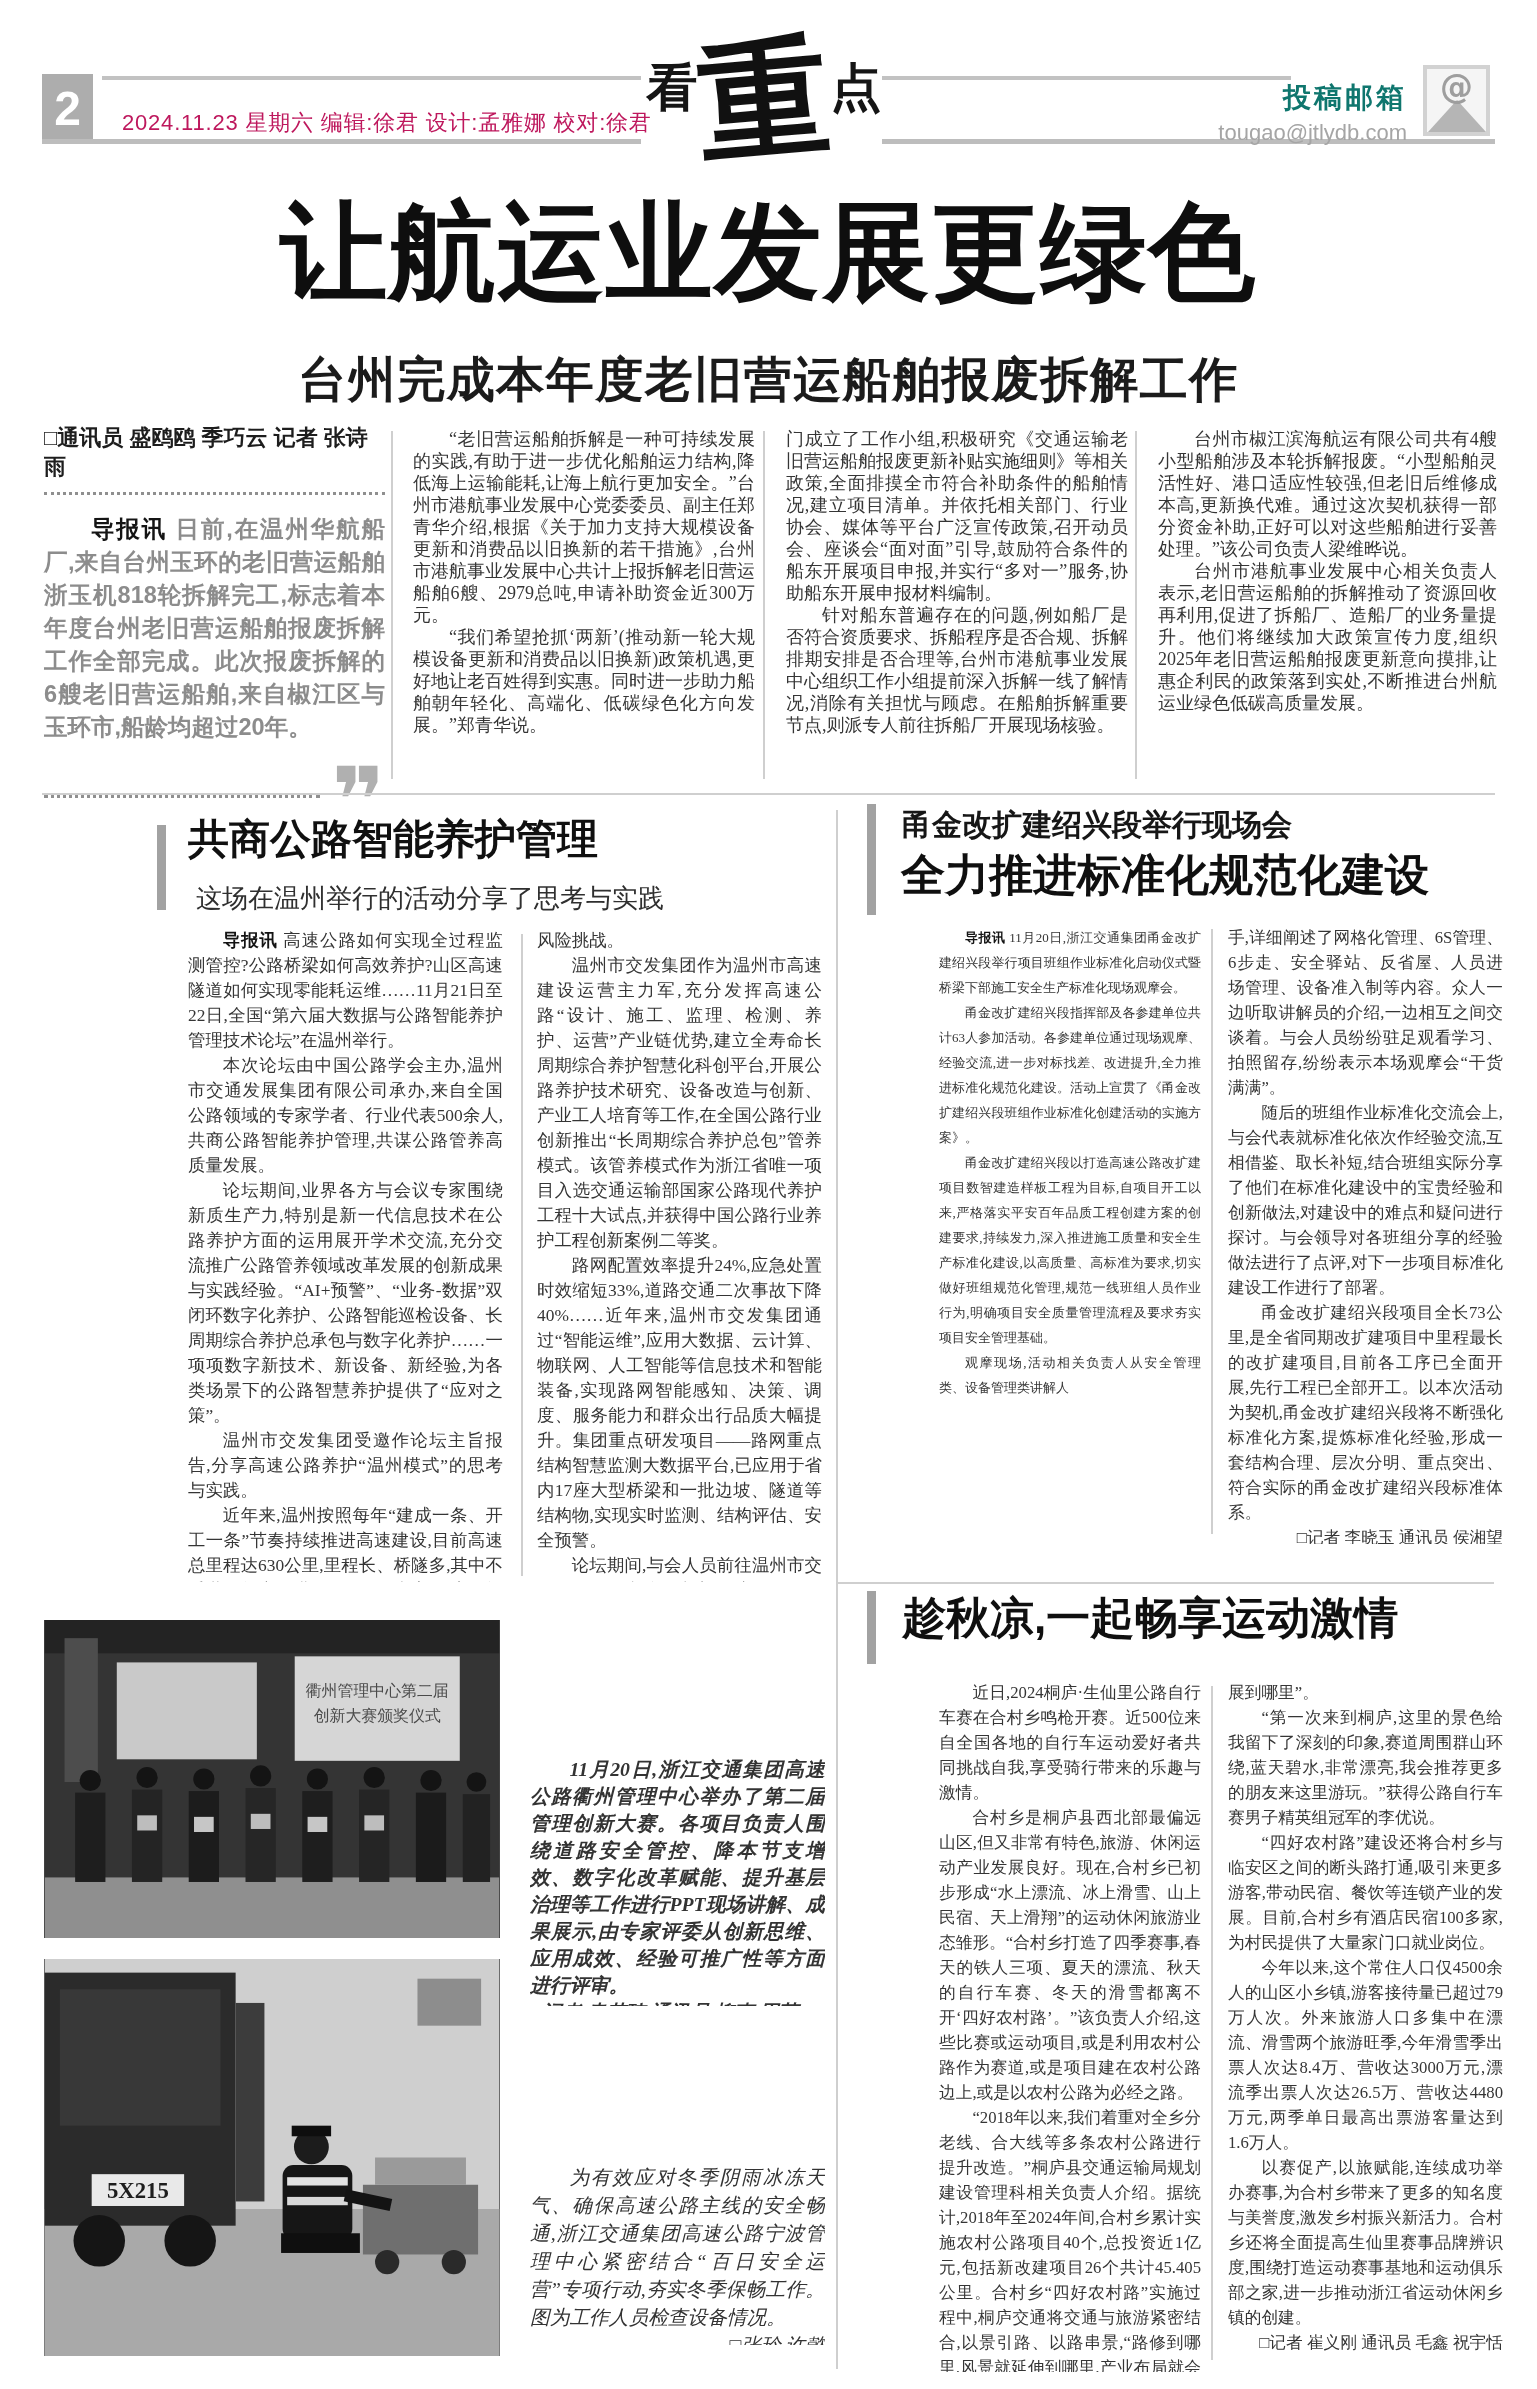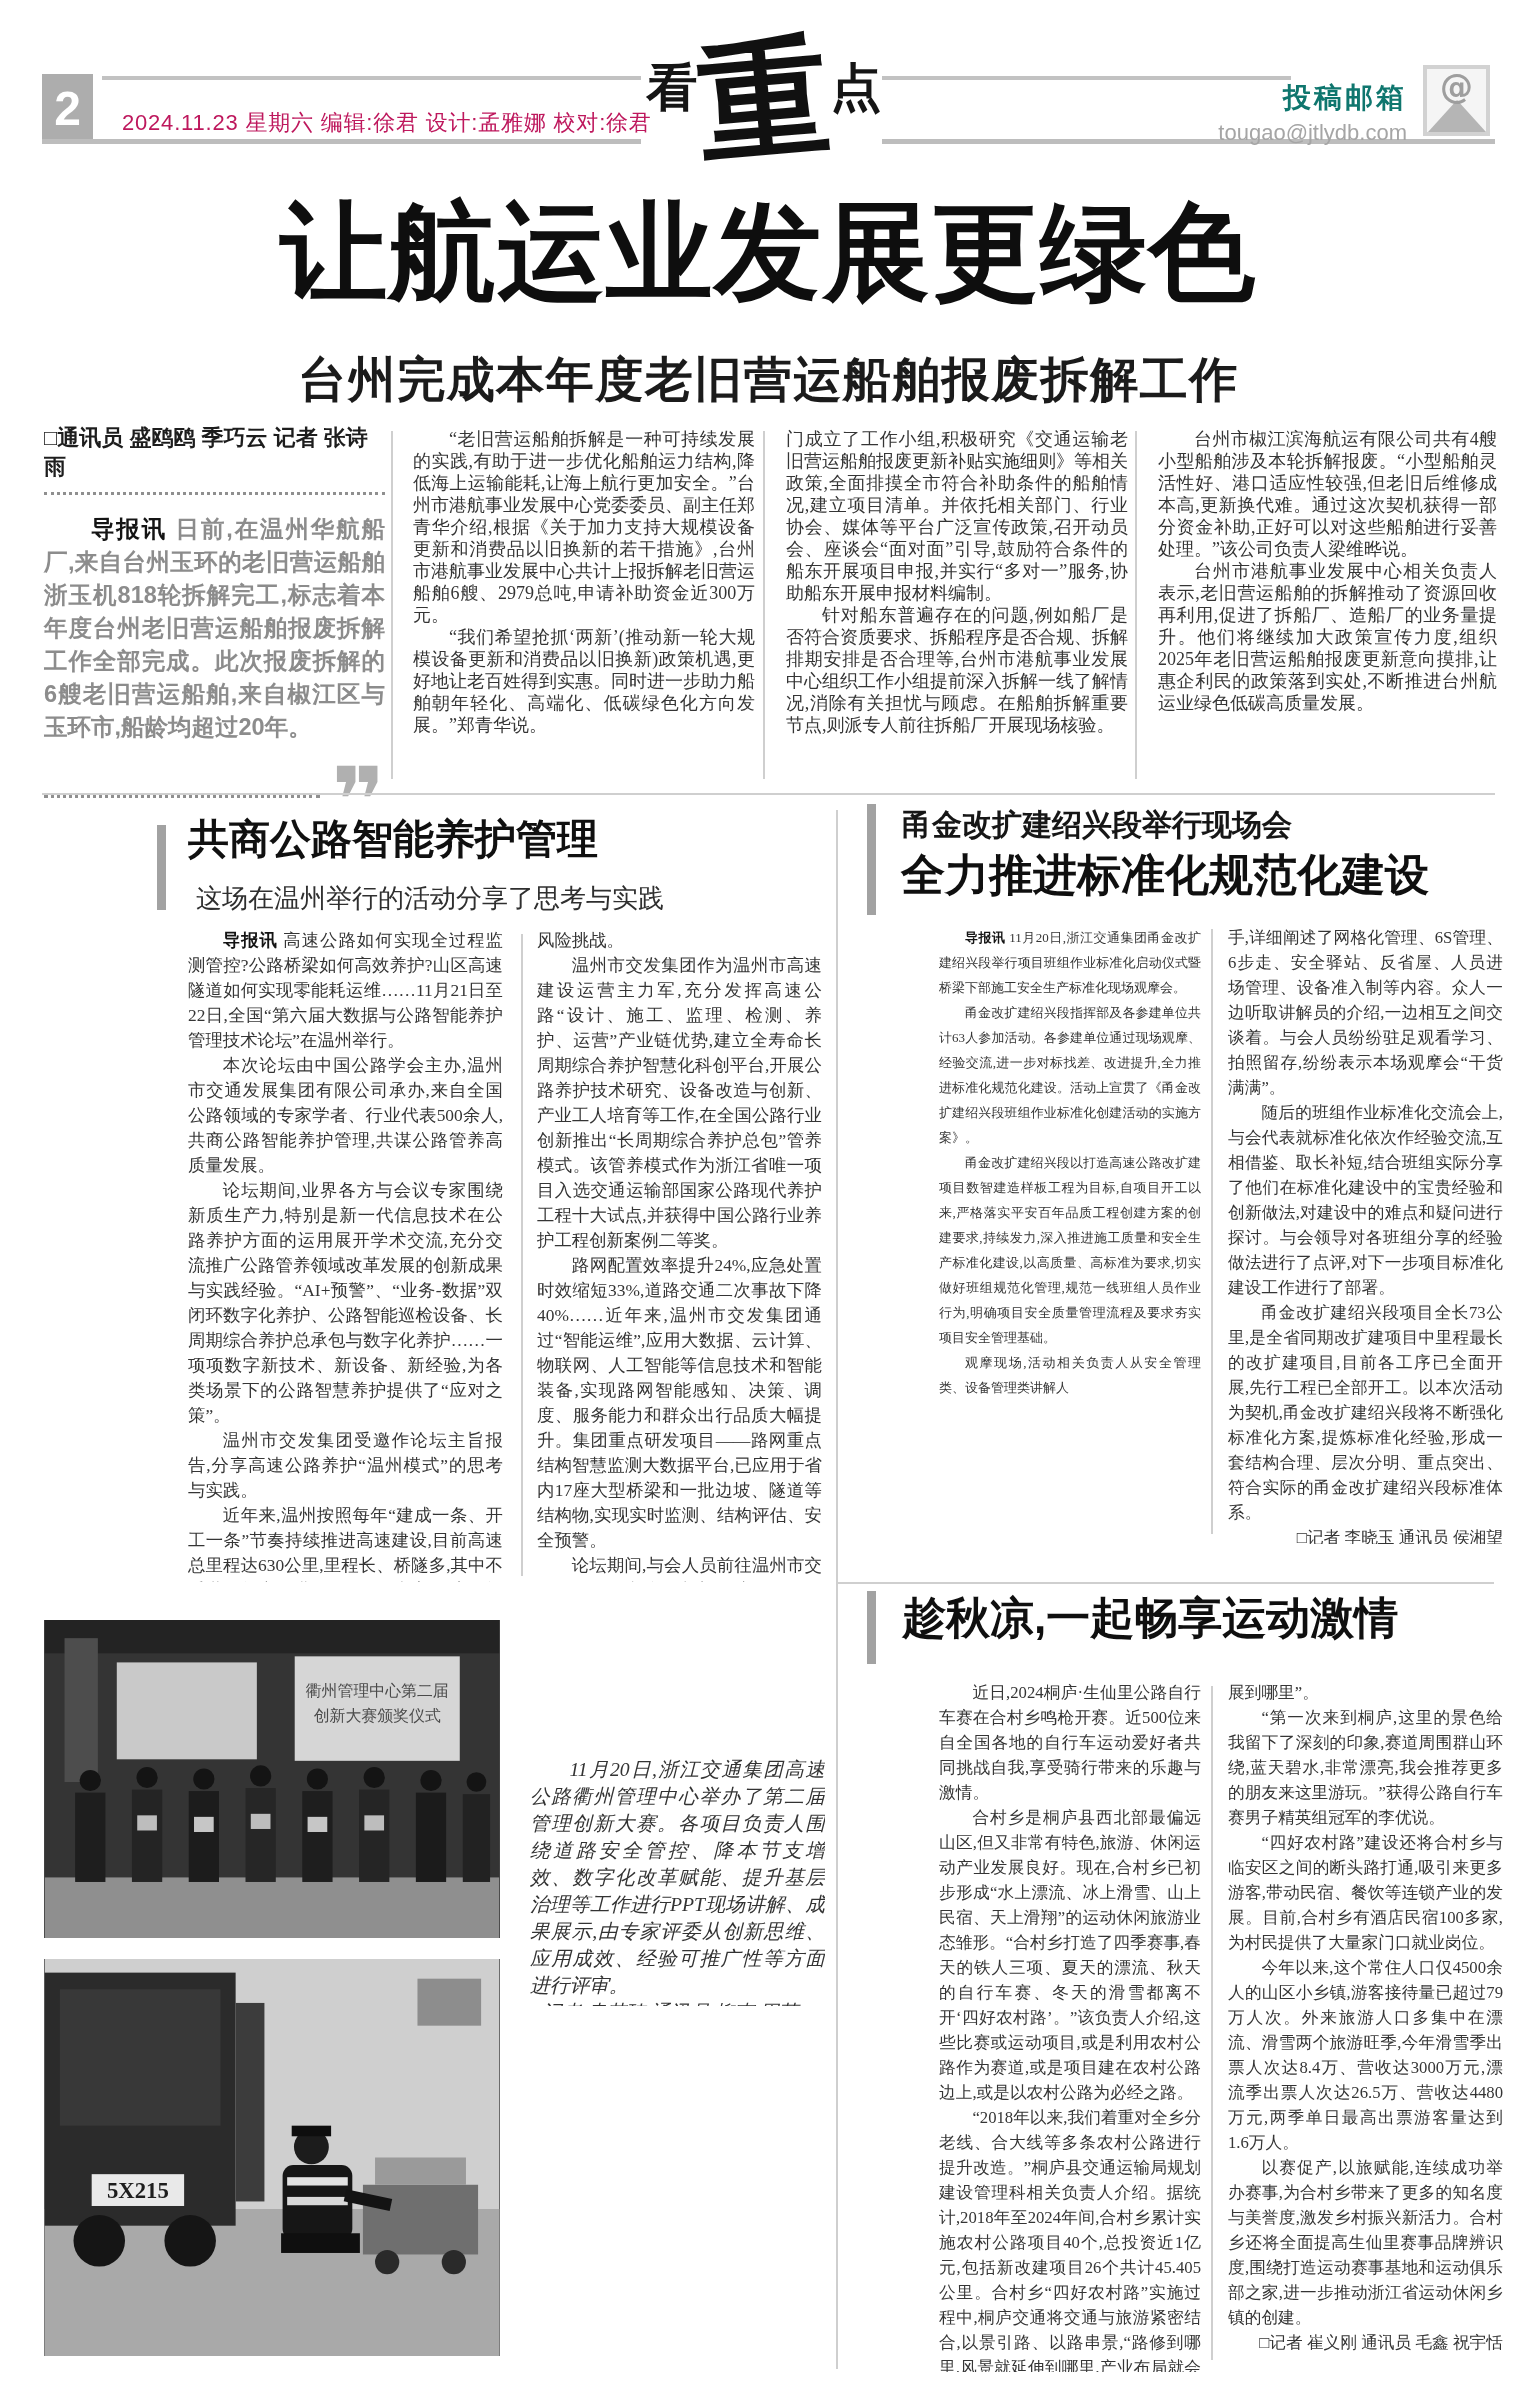--- a/index.html
+++ b/index.html
@@ -73,21 +73,21 @@
   
   .a4title{left:902px;top:1594px;margin:0;font:900 44px/1.1 "Liberation Sans",sans-serif;color:#0f0f0f;}
   .a4c1{left:939px;top:1680px;width:262px;height:692px;font-size:16.7px;line-height:25px;}
   .a4c2{left:1228px;top:1680px;width:275px;height:695px;font-size:16.7px;line-height:25px;}
 
   .photo{position:absolute;background:#444;}
   .photo svg{display:block;width:100%;height:100%;}
   .cap{position:absolute;font-style:italic;color:#333;text-align:justify;overflow:hidden;}
   .cap p{margin:0;text-indent:2em;}
   .cap .capsig{text-indent:0;}
-  .cap1{left:530px;top:1756px;width:295px;height:250px;font-size:19.7px;line-height:27px;}
+  .cap1{left:530px;top:1756px;width:295px;height:250px;font-size:19.7px;line-height:27px;font-weight:bold;}
   .cap2{left:530px;top:2163px;width:295px;height:182px;font-size:19.7px;line-height:28px;}
   .cap2 .capsig{text-align:right;}
 </style>
 </head>
 <body>
 
 <div class="page">
 
   <div class="abs pagebox">2</div>
   <div class="abs hr-tl"></div>
@@ -282,15 +282,19 @@
         <rect x="398" y="304" width="62" height="16" fill="#131313" transform="rotate(12 398 304)"></rect>
         <rect x="312" y="362" width="104" height="26" fill="#0f0f0f"></rect>
       </g>
     </svg>
   </div>
 
   <div class="cap cap1">
     <p>11月20日,浙江交通集团高速公路衢州管理中心举办了第二届管理创新大赛。各项目负责人围绕道路安全管控、降本节支增效、数字化改革赋能、提升基层治理等工作进行PPT现场讲解、成果展示,由专家评委从创新思维、应用成效、经验可推广性等方面进行评审。</p>
     <p class="capsig">□记者 袁若琦 通讯员 柳爽 周萍</p>
   </div>
+  <div class="cap cap2">
+    <p>为有效应对冬季阴雨冰冻天气、确保高速公路主线的安全畅通,浙江交通集团高速公路宁波管理中心紧密结合“百日安全运营”专项行动,夯实冬季保畅工作。图为工作人员检查设备情况。</p>
+    <p class="capsig">□张玲 许懿</p>
+  </div>
 
 </div>
 
 
 </body></html>

